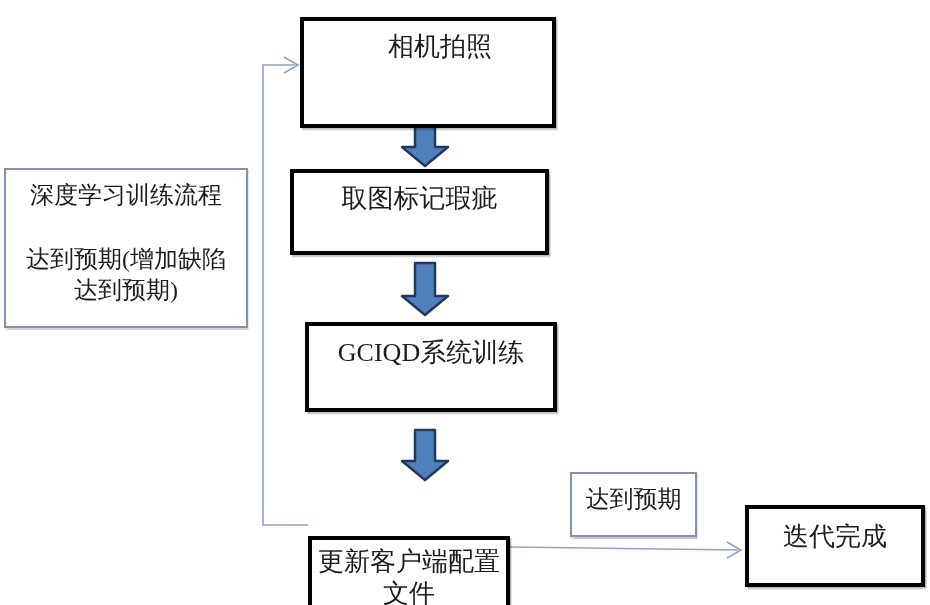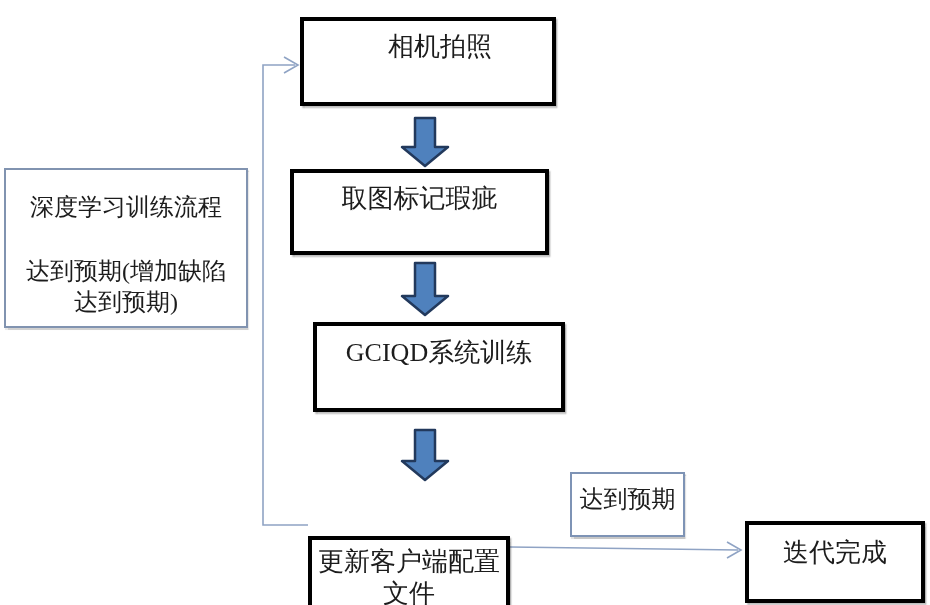--- a/index.html
+++ b/index.html
@@ -46,28 +46,28 @@
   .node.thin-blue {
     border: 2px solid var(--side-border);
     box-shadow: 1px 1.5px 1px rgba(0,0,0,0.18);
   }
   .node.label-box {
     border: 2px solid var(--label-border);
     box-shadow: 1px 1.5px 1px rgba(0,0,0,0.22);
   }
   .node span { display: block; }
 
-  .node-camera        { left: 300px; top: 17px;  width: 256px; height: 89px;  font-size: 26px; padding-top: 8px; padding-left: 24px; }
+  .node-camera        { left: 300px; top: 17px;  width: 256px; height: 111px;  font-size: 26px; padding-top: 8px; padding-left: 24px; }
   .node-mark-defects  { left: 290px; top: 169px; width: 259px; height: 86px;  font-size: 26px; padding-top: 8px; }
-  .node-gciqd         { left: 305px; top: 322px; width: 252px; height: 90px;  font-size: 26px; padding-top: 9px; margin-left: 8px; }
+  .node-gciqd         { left: 305px; top: 322px; width: 252px; height: 90px;  font-size: 26px; padding-top: 9px; }
   .node-update-config { left: 308px; top: 488px; width: 202px; height: 112px; font-size: 26px; padding-top: 6px; line-height: 32px; margin-top: 48px; }
-  .node-side-note     { left: 4px;   top: 168px; width: 244px; height: 160px; font-size: 24px; padding-top: 22px; line-height: 31px; }
+  .node-side-note     { left: 4px;   top: 168px; width: 244px; height: 160px; font-size: 24px; padding-top: 10px; line-height: 31px; }
   .node-side-note .gap-after { margin-bottom: 33px; }
-  .node-expectation   { left: 570px; top: 472px; width: 115px; height: 65px;  font-size: 24px; padding-top: 9px; }
-  .node-iteration-done{ left: 745px; top: 505px; width: 180px; height: 82px;  font-size: 26px; padding-top: 10px; margin-top: 16px; }
+  .node-expectation   { left: 570px; top: 472px; width: 127px; height: 65px;  font-size: 24px; padding-top: 9px; }
+  .node-iteration-done{ left: 745px; top: 505px; width: 180px; height: 82px;  font-size: 26px; padding-top: 10px; }
 
   .block-arrow { fill: var(--arrow-fill); stroke: var(--arrow-stroke); stroke-width: 2.5; stroke-linejoin: round; }
   .edge-line   { fill: none; stroke: var(--connector); stroke-width: 1.6; }
 </style>
 </head>
 <body>
 
 <div class="canvas">
 
   <svg class="connector-layer" viewBox="0 0 930 605" xmlns="http://www.w3.org/2000/svg">

